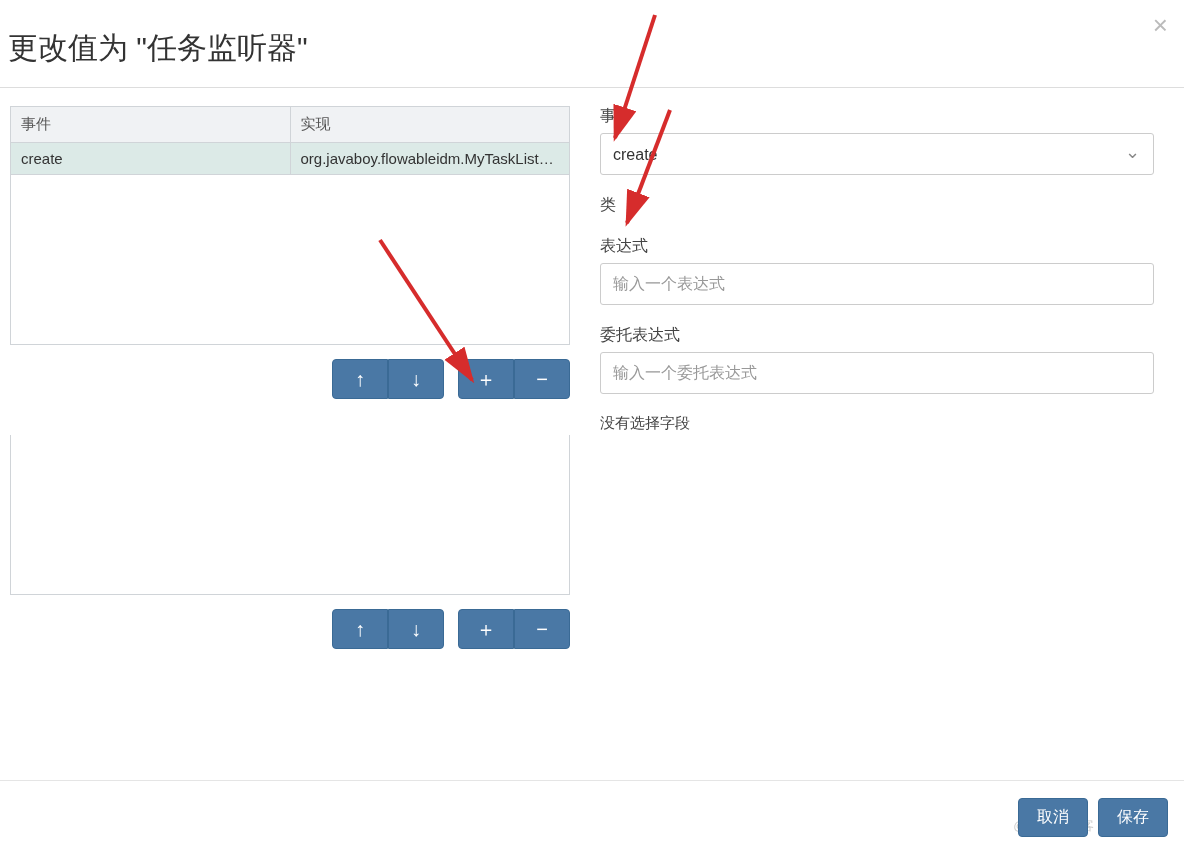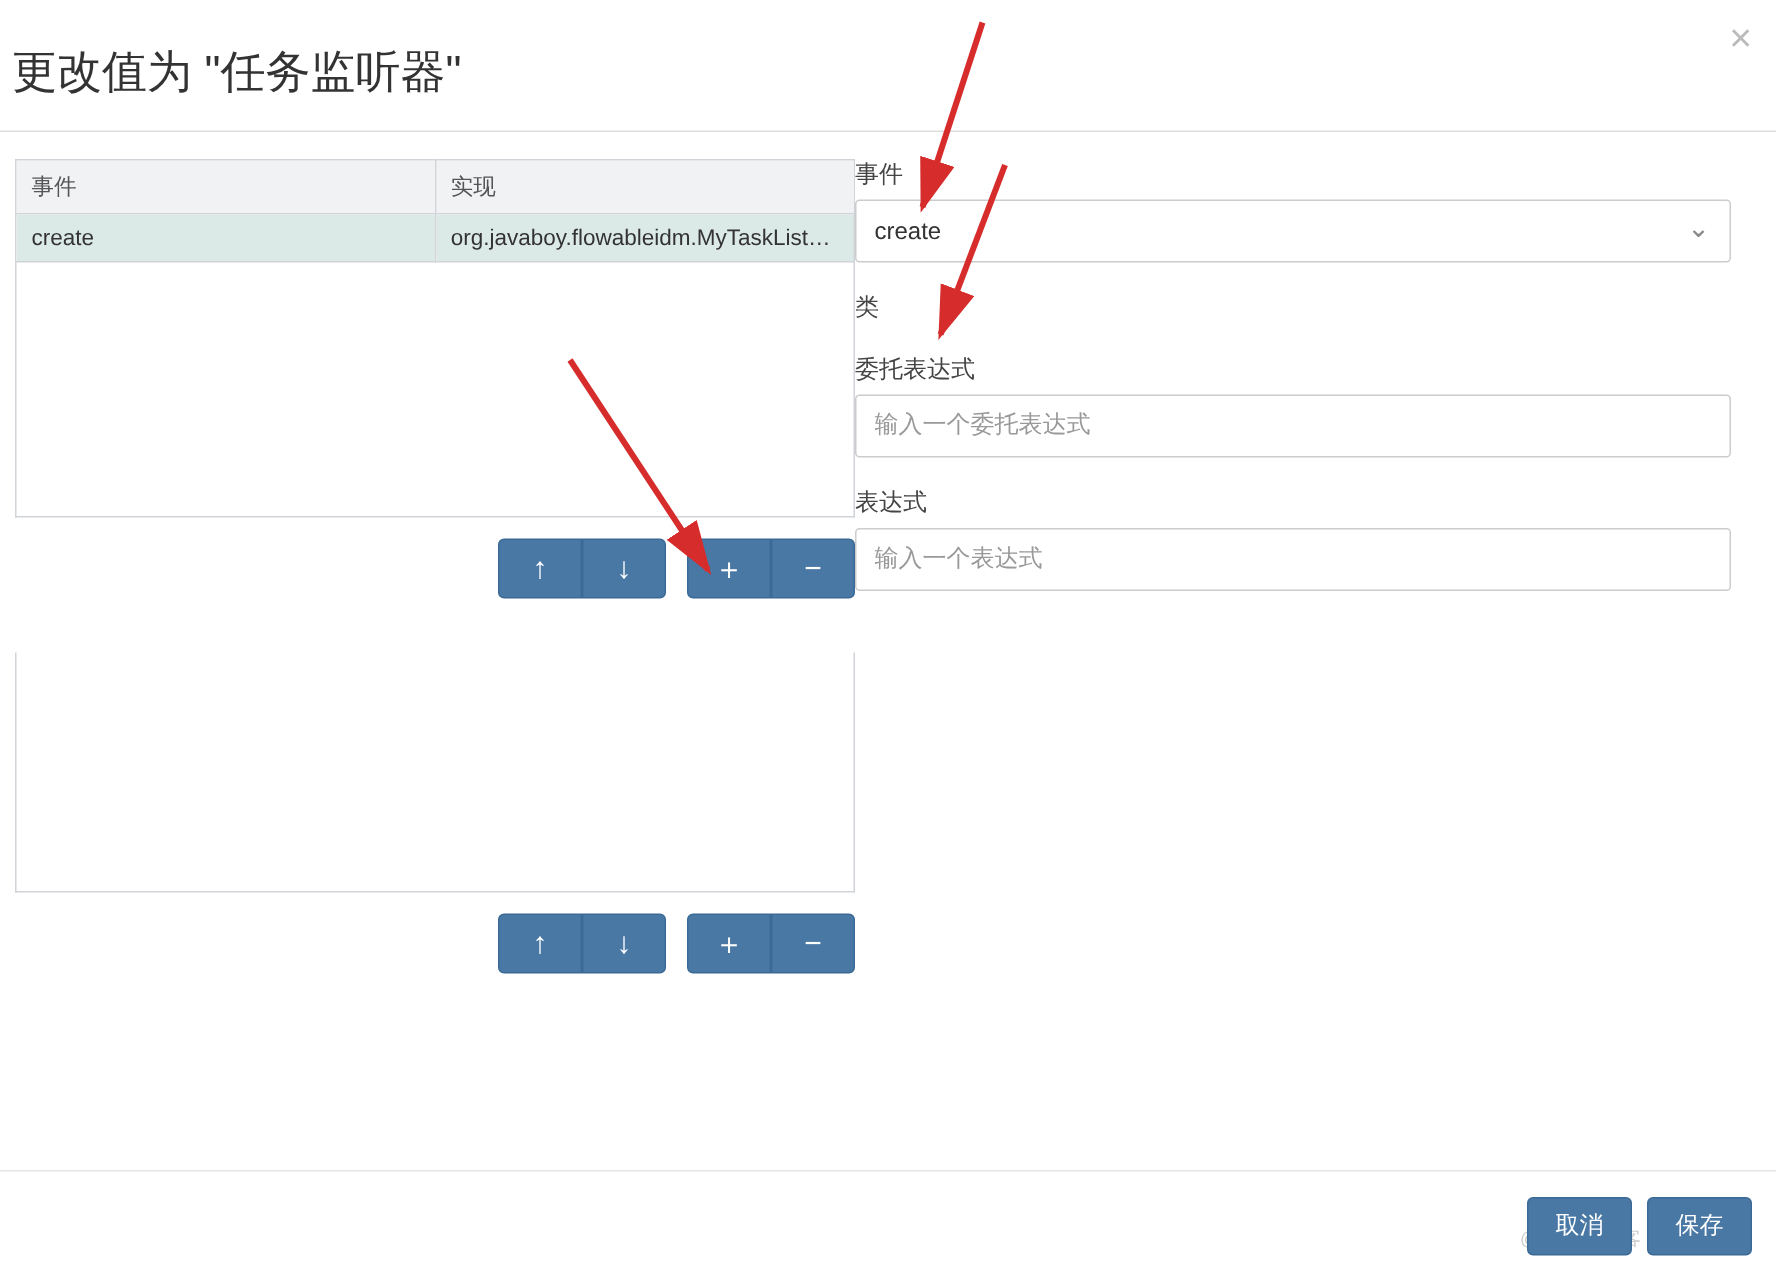--- a/index.html
+++ b/index.html
@@ -28,20 +28,21 @@
       font-size: 26px;
       color: #bbb;
       cursor: pointer;
       background: none;
       border: none;
       line-height: 1;
     }
     .modal-body {
       display: flex;
       padding: 18px 10px 0;
+      gap: 30px;
     }
     .left-col { width: 560px; }
     .right-col { flex: 1; padding-right: 20px; }
 
     .grid-table {
       width: 100%;
       border: 1px solid #d0d4d8;
       border-collapse: collapse;
       font-size: 15px;
     }
@@ -254,27 +255,28 @@
       <div class="select-wrap">
         <select class="form-control">
           <option>create</option>
         </select>
       </div>
     </div>
     <div class="form-group">
       <label class="form-label">类</label>
     </div>
     <div class="form-group">
+      <label class="form-label">表达式</label>
+      <input class="form-control" placeholder="输入一个表达式" style="">
+    </div>
+    <div class="form-group">
       <label class="form-label">委托表达式</label>
       <input class="form-control" placeholder="输入一个委托表达式" style="">
     </div>
-    <div class="form-group">
-      <label class="form-label">表达式</label>
-      <input class="form-control" placeholder="输入一个表达式" style="">
-    </div>
+    <div class="no-field-text">没有选择字段</div>
   </div>
 </div>
 
 <div class="footer-sep"></div>
 <div class="watermark">@51CTO博客</div>
 <div class="modal-footer">
   <button class="footer-btn">取消</button>
   <button class="footer-btn">保存</button>
 </div>
 

